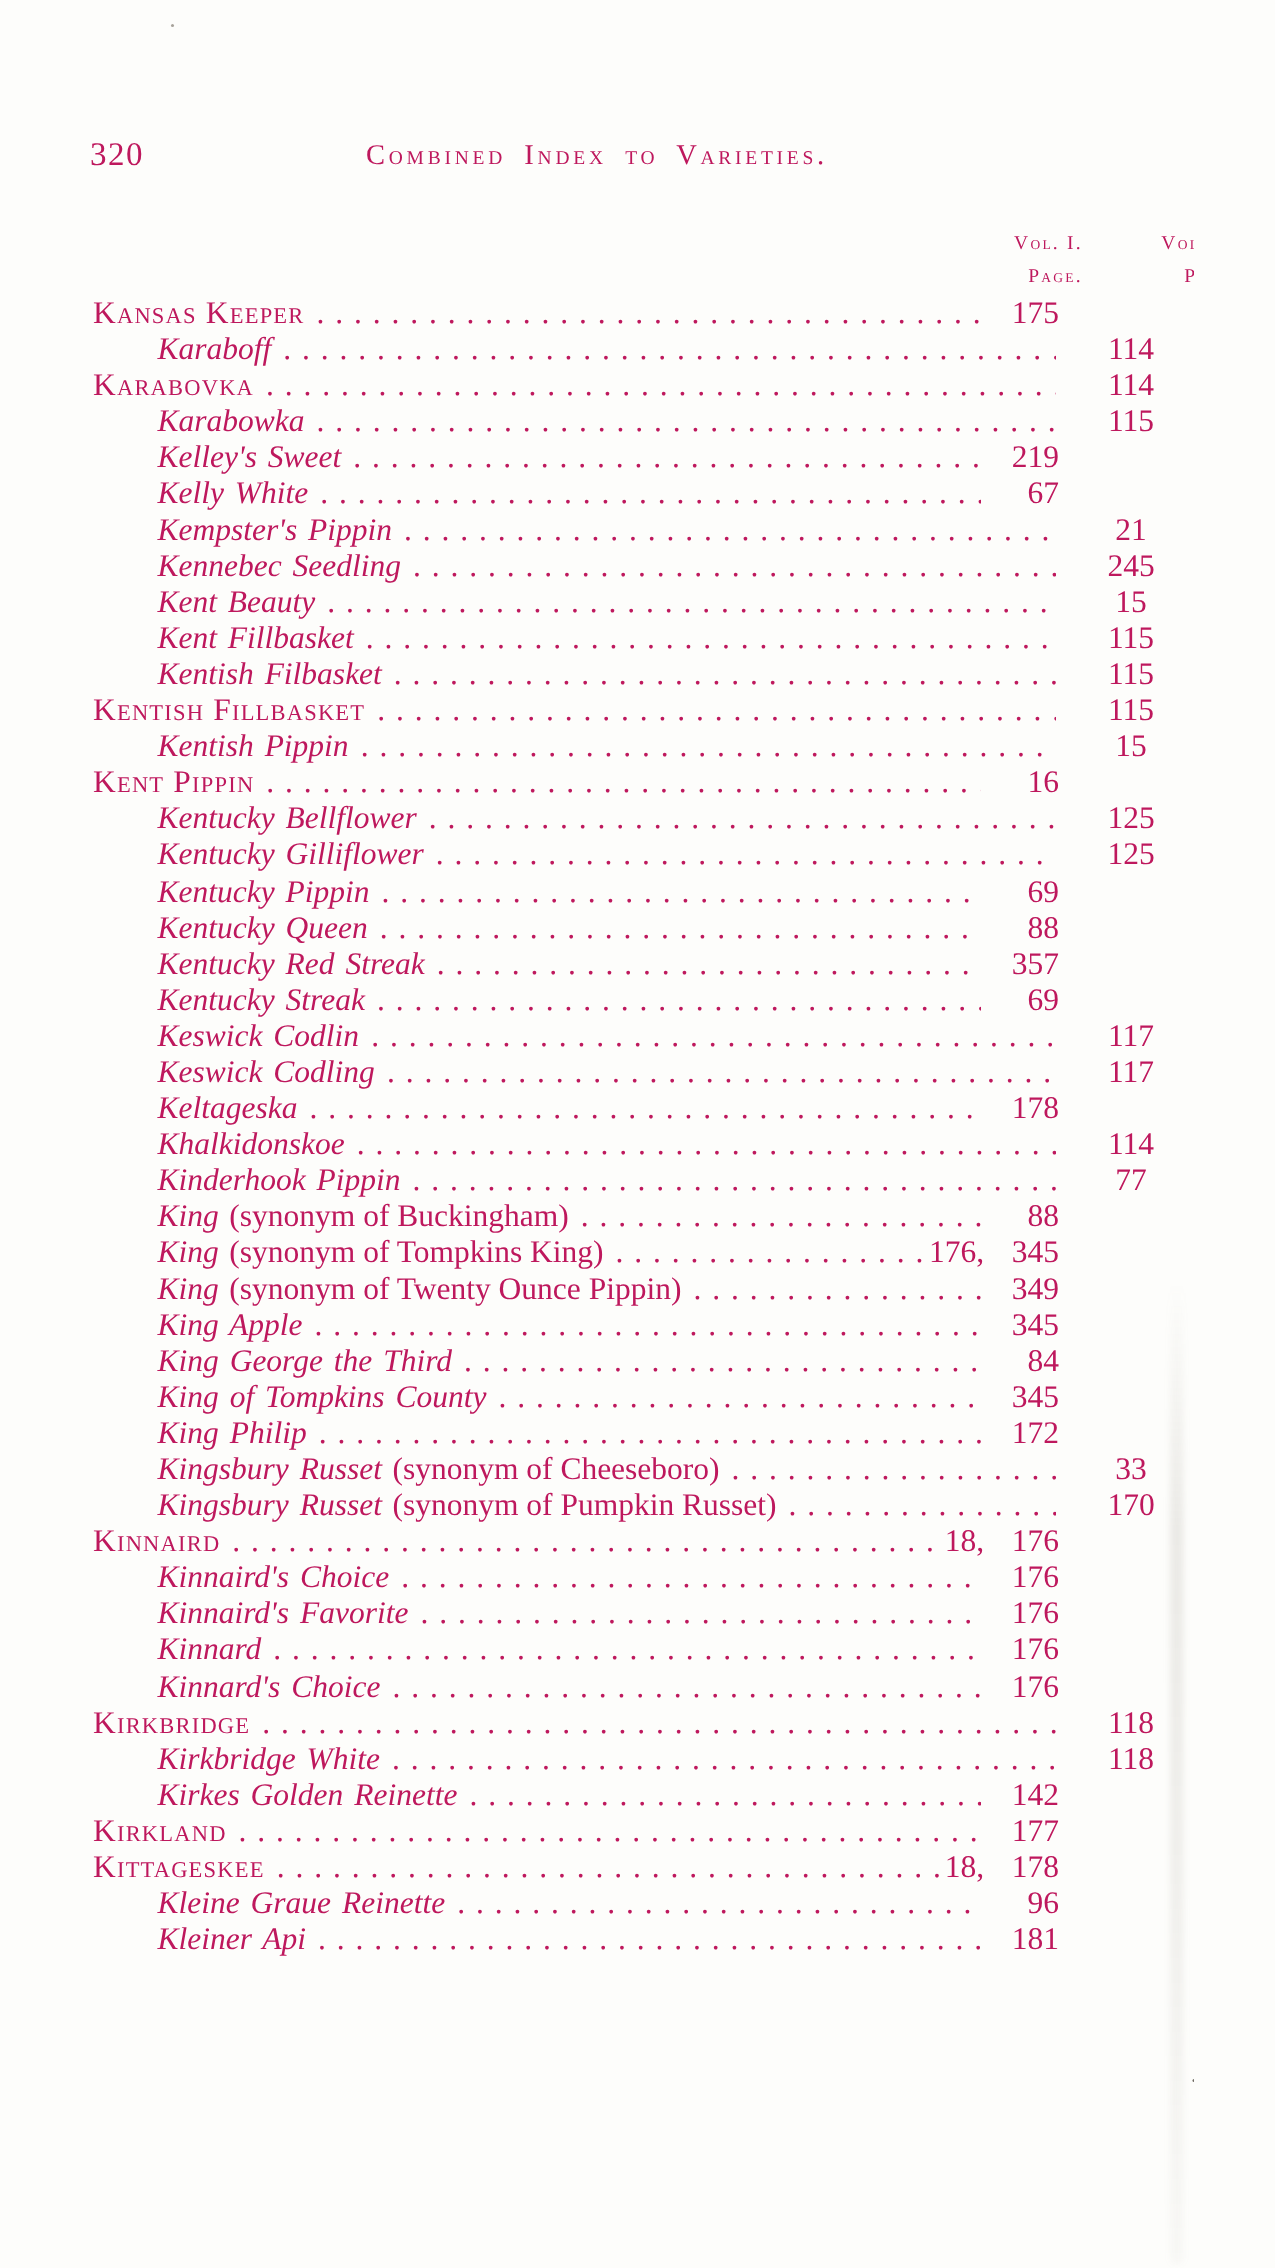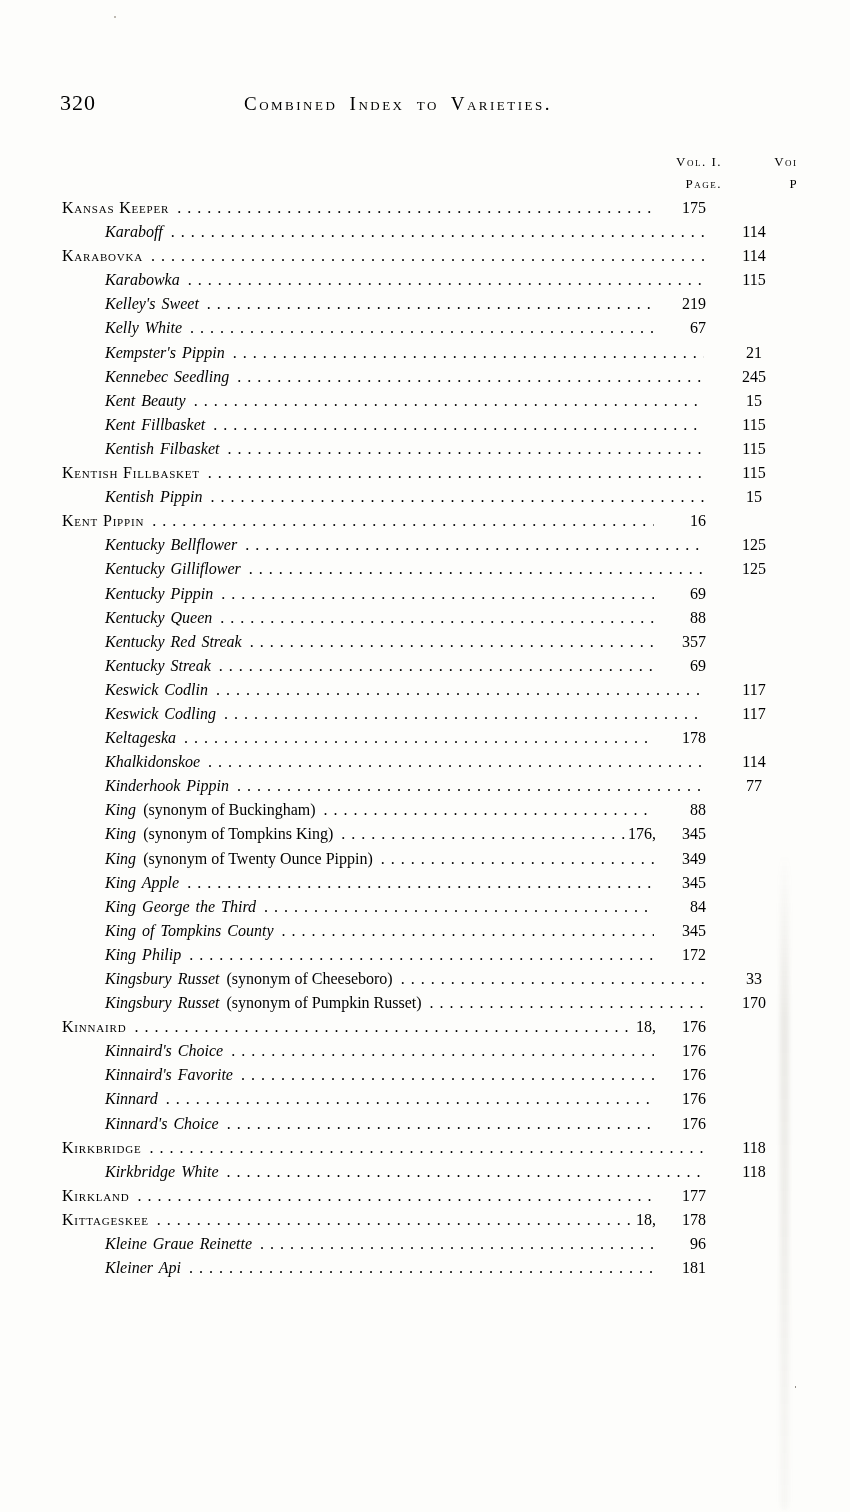--- a/index.html
+++ b/index.html
@@ -1,18 +1,18 @@
 <!DOCTYPE html>
 <html><head>
 <meta charset="utf-8">
 <style>
   html, body { margin:0; padding:0; background:#fdfdfb; }
   .page {
     position:relative; width:796px; height:1512px;
-    background:#fdfdfb; color:#000000; overflow:hidden;
+    background:#fdfdfb; color:#be185d; overflow:hidden;
     font-family:"Liberation Serif","DejaVu Serif",serif;
   }
   .page-num {
     position:absolute; left:60px; top:90px;
     font-size:22px; letter-spacing:1px;
   }
   .title {
     position:absolute; left:0; right:0; top:93px; margin:0;
     text-align:center; font-size:19px; font-weight:400;
     font-variant:small-caps; letter-spacing:2.5px; word-spacing:5px;
@@ -21,21 +21,21 @@
     position:absolute; top:151px; width:110px;
     font-size:13px; line-height:22px; text-align:right;
     font-variant:small-caps; letter-spacing:1.5px;
   }
   .colh1 { left:612px; }
   .colh2 { left:716px; }
   .col-header .line { display:block; }
 
   .index-list {
     position:absolute; top:196px; left:62px; width:740px;
-    font-size:16px; line-height:24.1px;
+    font-size:21px; line-height:24.1px;
   }
   .row { display:flex; align-items:baseline; }
   .name { white-space:nowrap; }
   .row.main .name { font-variant:small-caps; letter-spacing:0.8px; }
   .row.sub { padding-left:43px; }
   .row.sub .name { font-style:italic; word-spacing:2px; }
   .paren { white-space:nowrap; font-style:normal; }
   .paren:not(:empty) { margin-left:7px; }
   .leader {
     flex:1 1 auto; overflow:hidden; white-space:nowrap;
@@ -416,20 +416,28 @@
       <span class="col2">118</span>
     </div>
       <div class="row sub no1">
       <span class="name">Kirkbridge White</span>
       <span class="paren"></span>
       <span class="leader"></span>
       <span class="pre"></span>
       <span class="col1"></span>
       <span class="col2">118</span>
     </div>
+      <div class="row sub">
+      <span class="name">Kirkes Golden Reinette</span>
+      <span class="paren"></span>
+      <span class="leader"></span>
+      <span class="pre"></span>
+      <span class="col1">142</span>
+      <span class="col2"></span>
+    </div>
       <div class="row main">
       <span class="name">Kirkland</span>
       <span class="paren"></span>
       <span class="leader"></span>
       <span class="pre"></span>
       <span class="col1">177</span>
       <span class="col2"></span>
     </div>
       <div class="row main">
       <span class="name">Kittageskee</span>

